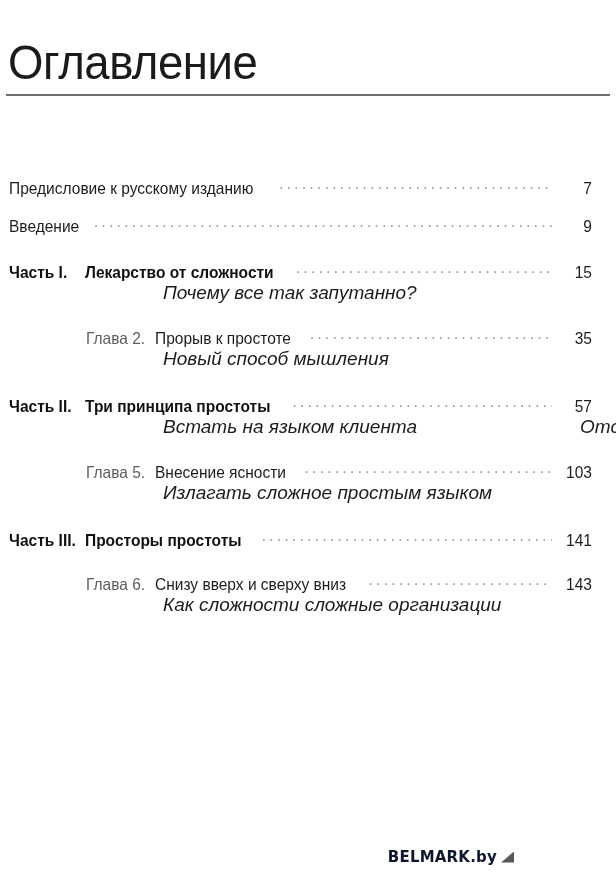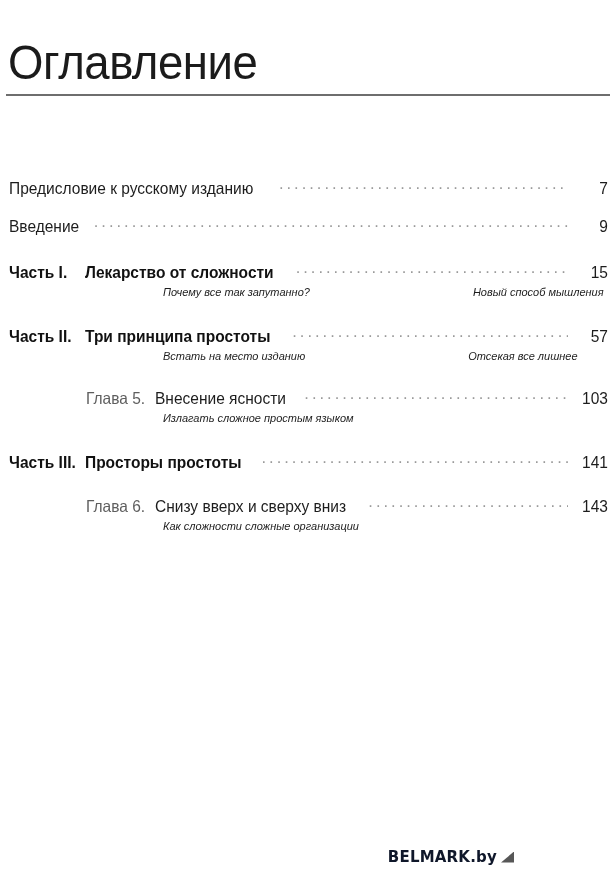--- a/index.html
+++ b/index.html
@@ -54,21 +54,21 @@
     top: 178px;
     width: 616px;
   }
 
   .entry {
     position: relative;
     display: flex;
     align-items: baseline;
     width: 616px;
     box-sizing: border-box;
-    padding-right: 8px;
+    padding-right: 24px;
     white-space: nowrap;
   }
 
   
   .entry.front {
     padding-left: 9px;
     margin-bottom: 18px;
   }
   .entry.front .label {
     font-size: 16.5px;
@@ -150,21 +150,21 @@
     color: #1d1d1d;
     font-weight: 400;
     transform: scaleX(0.94);
     transform-origin: right center;
   }
   .entry.part .pageno { font-weight: 400; }
 
   
   .subtitle {
     padding-left: 163px;
-    font-size: 11px;
+    font-size: 19px;
     font-style: italic;
     font-weight: 400;
     color: #1d1d1d;
     margin-top: 3px;
     transform: scaleX(0.94);
     transform-origin: left center;
     white-space: nowrap;
   }
 
   
@@ -206,26 +206,31 @@
         <span class="pageno">7</span>
       </div><div class="entry front">
         <span class="label">Введение</span>
         <span class="leader"></span>
         <span class="pageno">9</span>
       </div><div class="entry part">
         <span class="part-num">Часть I.</span>
         <span class="label">Лекарство от сложности</span>
         <span class="leader"></span>
         <span class="pageno">15</span>
-      </div><span class="subtitle">Почему все так запутанно?</span><span class="subtitle">Новый способ мышления</span><div class="entry part">
+      </div><span class="subtitle">Почему все так запутанно?</span><div class="entry chapter">
+        <span class="chap-num">Глава 2.</span>
+        <span class="label">Прорыв к простоте</span>
+        <span class="leader"></span>
+        <span class="pageno">35</span>
+      </div><span class="subtitle">Новый способ мышления</span><div class="entry part">
         <span class="part-num">Часть II.</span>
         <span class="label">Три принципа простоты</span>
         <span class="leader"></span>
         <span class="pageno">57</span>
-      </div><span class="subtitle">Встать на место изданию</span><span class="subtitle">Отсекая все лишнее</span><div class="entry chapter">
+      </div><span class="subtitle">Встать на языком клиента</span><span class="subtitle">Отсекая все лишнее</span><div class="entry chapter">
         <span class="chap-num">Глава 5.</span>
         <span class="label">Внесение ясности</span>
         <span class="leader"></span>
         <span class="pageno">103</span>
       </div><span class="subtitle">Излагать сложное простым языком</span><div class="entry part">
         <span class="part-num">Часть III.</span>
         <span class="label">Просторы простоты</span>
         <span class="leader"></span>
         <span class="pageno">141</span>
       </div><div class="entry chapter">

